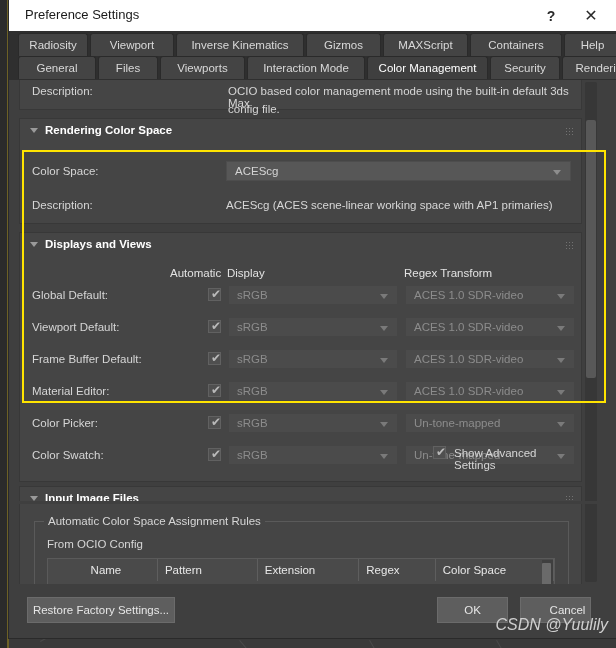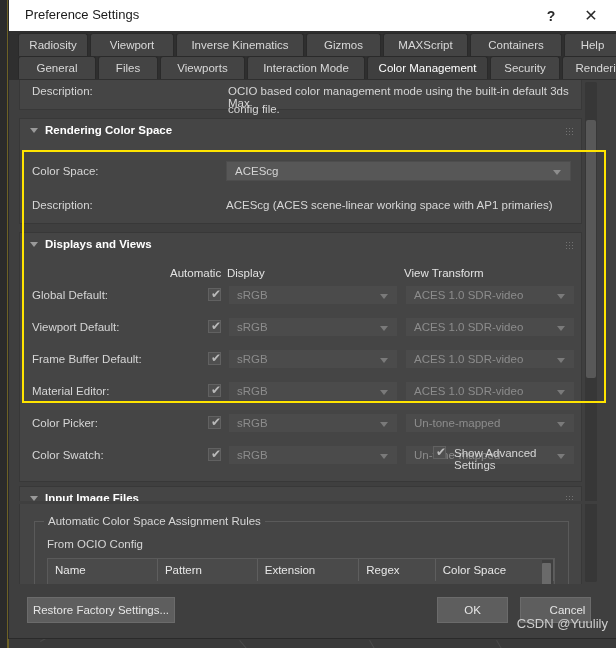--- a/index.html
+++ b/index.html
@@ -203,23 +203,24 @@
   }
   .btn{
     position:absolute;height:26px;
     background:#5e5e5e;border:1px solid #6b6b6b;
     box-sizing:border-box;
     display:flex;align-items:center;justify-content:center;
     color:#e6e6e6;font-size:11.5px;cursor:default;
   }
   .watermark{
     position:absolute;right:8px;top:616px;
-    color:#cfcfcf;font-size:13px;
+    color:#cfcfcf;font-size:16px;
     font-family:"Liberation Sans","DejaVu Sans",sans-serif;
     z-index:60;
+    font-style:italic;
   }
   .clip-fade{
     position:absolute;left:0;bottom:0;width:607px;height:3px;
     background:#3f3f3f;
   }
 </style>
 </head>
 <body>
 
 <div id="root">
@@ -288,21 +289,21 @@
         </div>
 
         <div class="panel" style="top:152px;left:0;width:563px;height:250px;">
           <div class="panel-head">
             <i class="tri"></i>
             <span>Displays and Views</span>
             <i class="grip"></i>
           </div>
           <div class="colhead" style="left:150px;top:34px;">Automatic</div>
           <div class="colhead" style="left:207px;top:34px;">Display</div>
-          <div class="colhead" style="left:384px;top:34px;">View Transform</div>
+          <div class="colhead" style="left:384px;top:34px;">Regex Transform</div>
           <div id="dv-rows">
               <div class="row-label" style="left: 12px; top: 56px;">Global Default:</div>
               <div class="chk dim" style="left: 188px; top: 55px;">
                 <span class="tick">✔</span>
               </div>
               <div class="combo disabled" style="left: 208px; top: 52px; width: 170px;">
                 <span class="val">sRGB</span>
                 <i class="arrow"></i>
               </div>
               <div class="combo disabled" style="left: 385px; top: 52px; width: 170px;">
@@ -380,21 +381,21 @@
           <div class="panel-head">
             <i class="tri"></i>
             <span>Input Image Files</span>
             <i class="grip"></i>
           </div>
           <div class="groupbox" style="left:14px;top:34px;width:535px;height:96px;">
             <div class="groupbox-title">Automatic Color Space Assignment Rules</div>
             <div class="subtle" style="left:12px;top:16px;">From OCIO Config</div>
             <div class="tbl" style="left:12px;top:36px;width:508px;height:60px;">
               <div class="tbl-head" id="tbl-head">
-                  <div class="tbl-th" style="width: 130px;">Name</div>
+                  <div class="tbl-th" style="width: 130px; text-align: center;">Name</div>
                   <div class="tbl-th" style="width: 118px;">Pattern</div>
                   <div class="tbl-th" style="width: 120px;">Extension</div>
                   <div class="tbl-th" style="width: 90px;">Regex</div>
                   <div class="tbl-th" style="width: 140px;">Color Space</div>
                 </div>
               <div id="tbl-body">
                   <div class="tbl-tr">
                     <div class="tbl-td" style="width: 130px;">ACEScg</div>
                     <div class="tbl-td" style="width: 118px;">*ACEScg</div>
                     <div class="tbl-td" style="width: 120px;">*</div>

